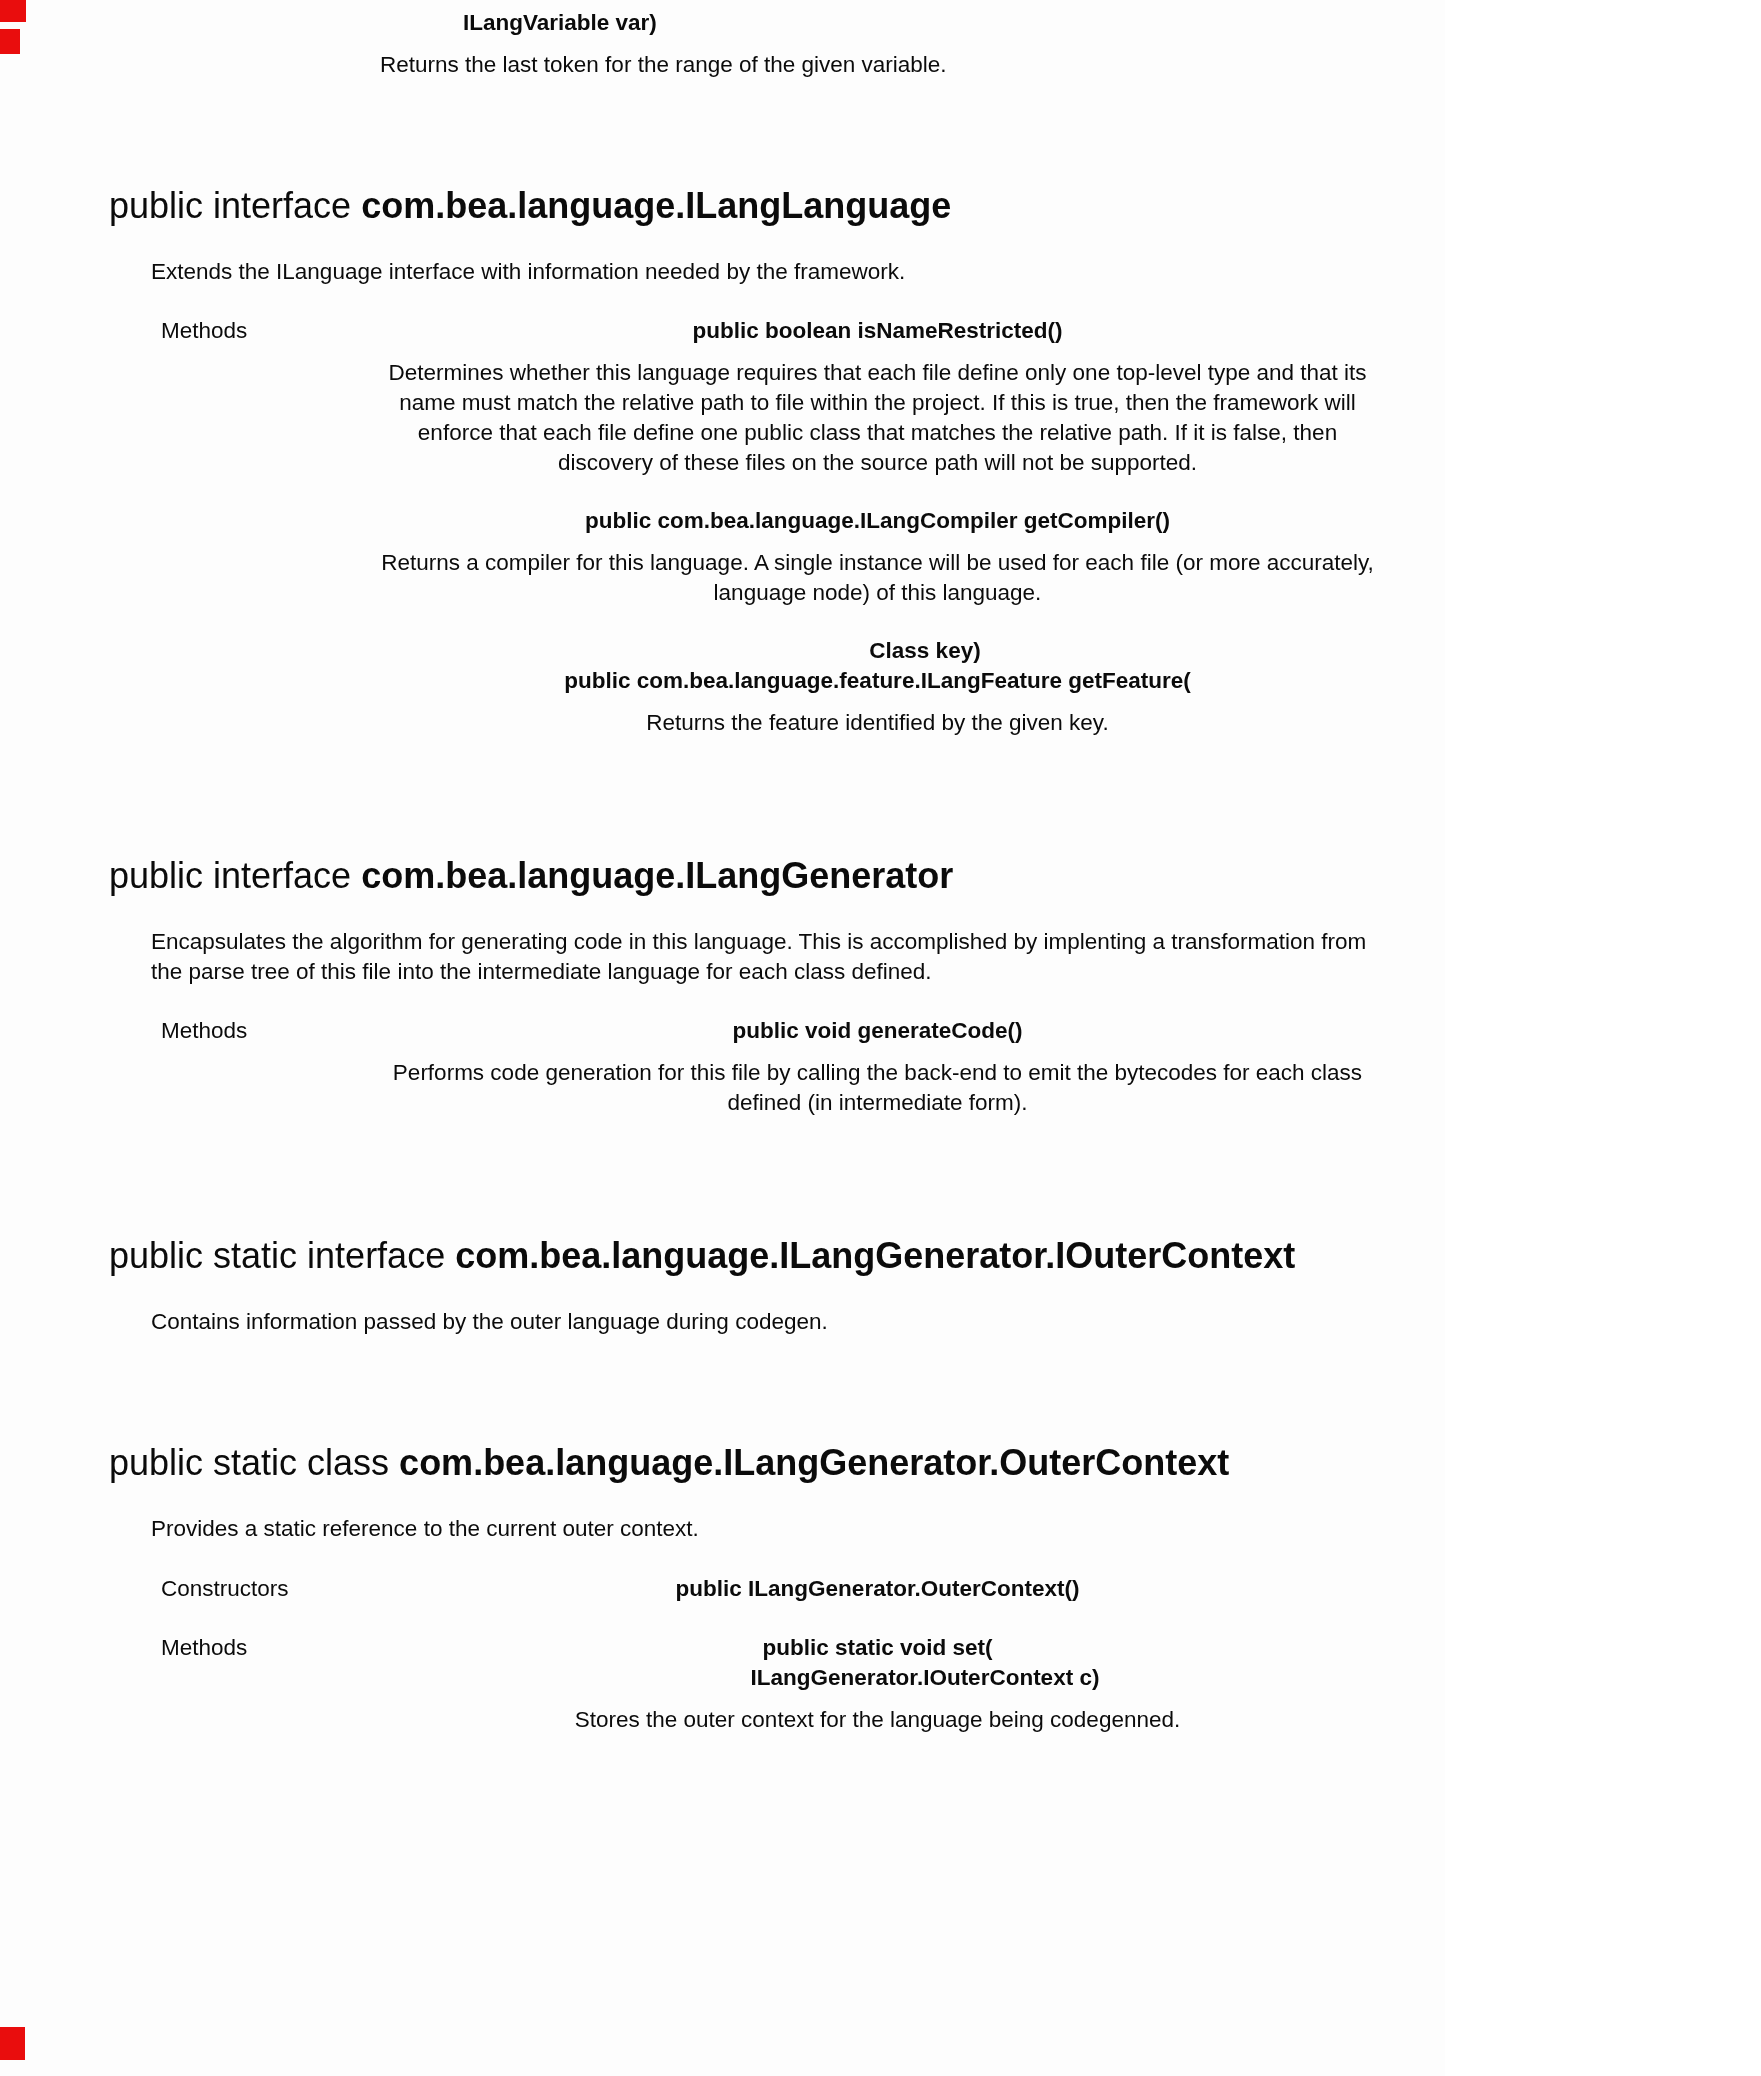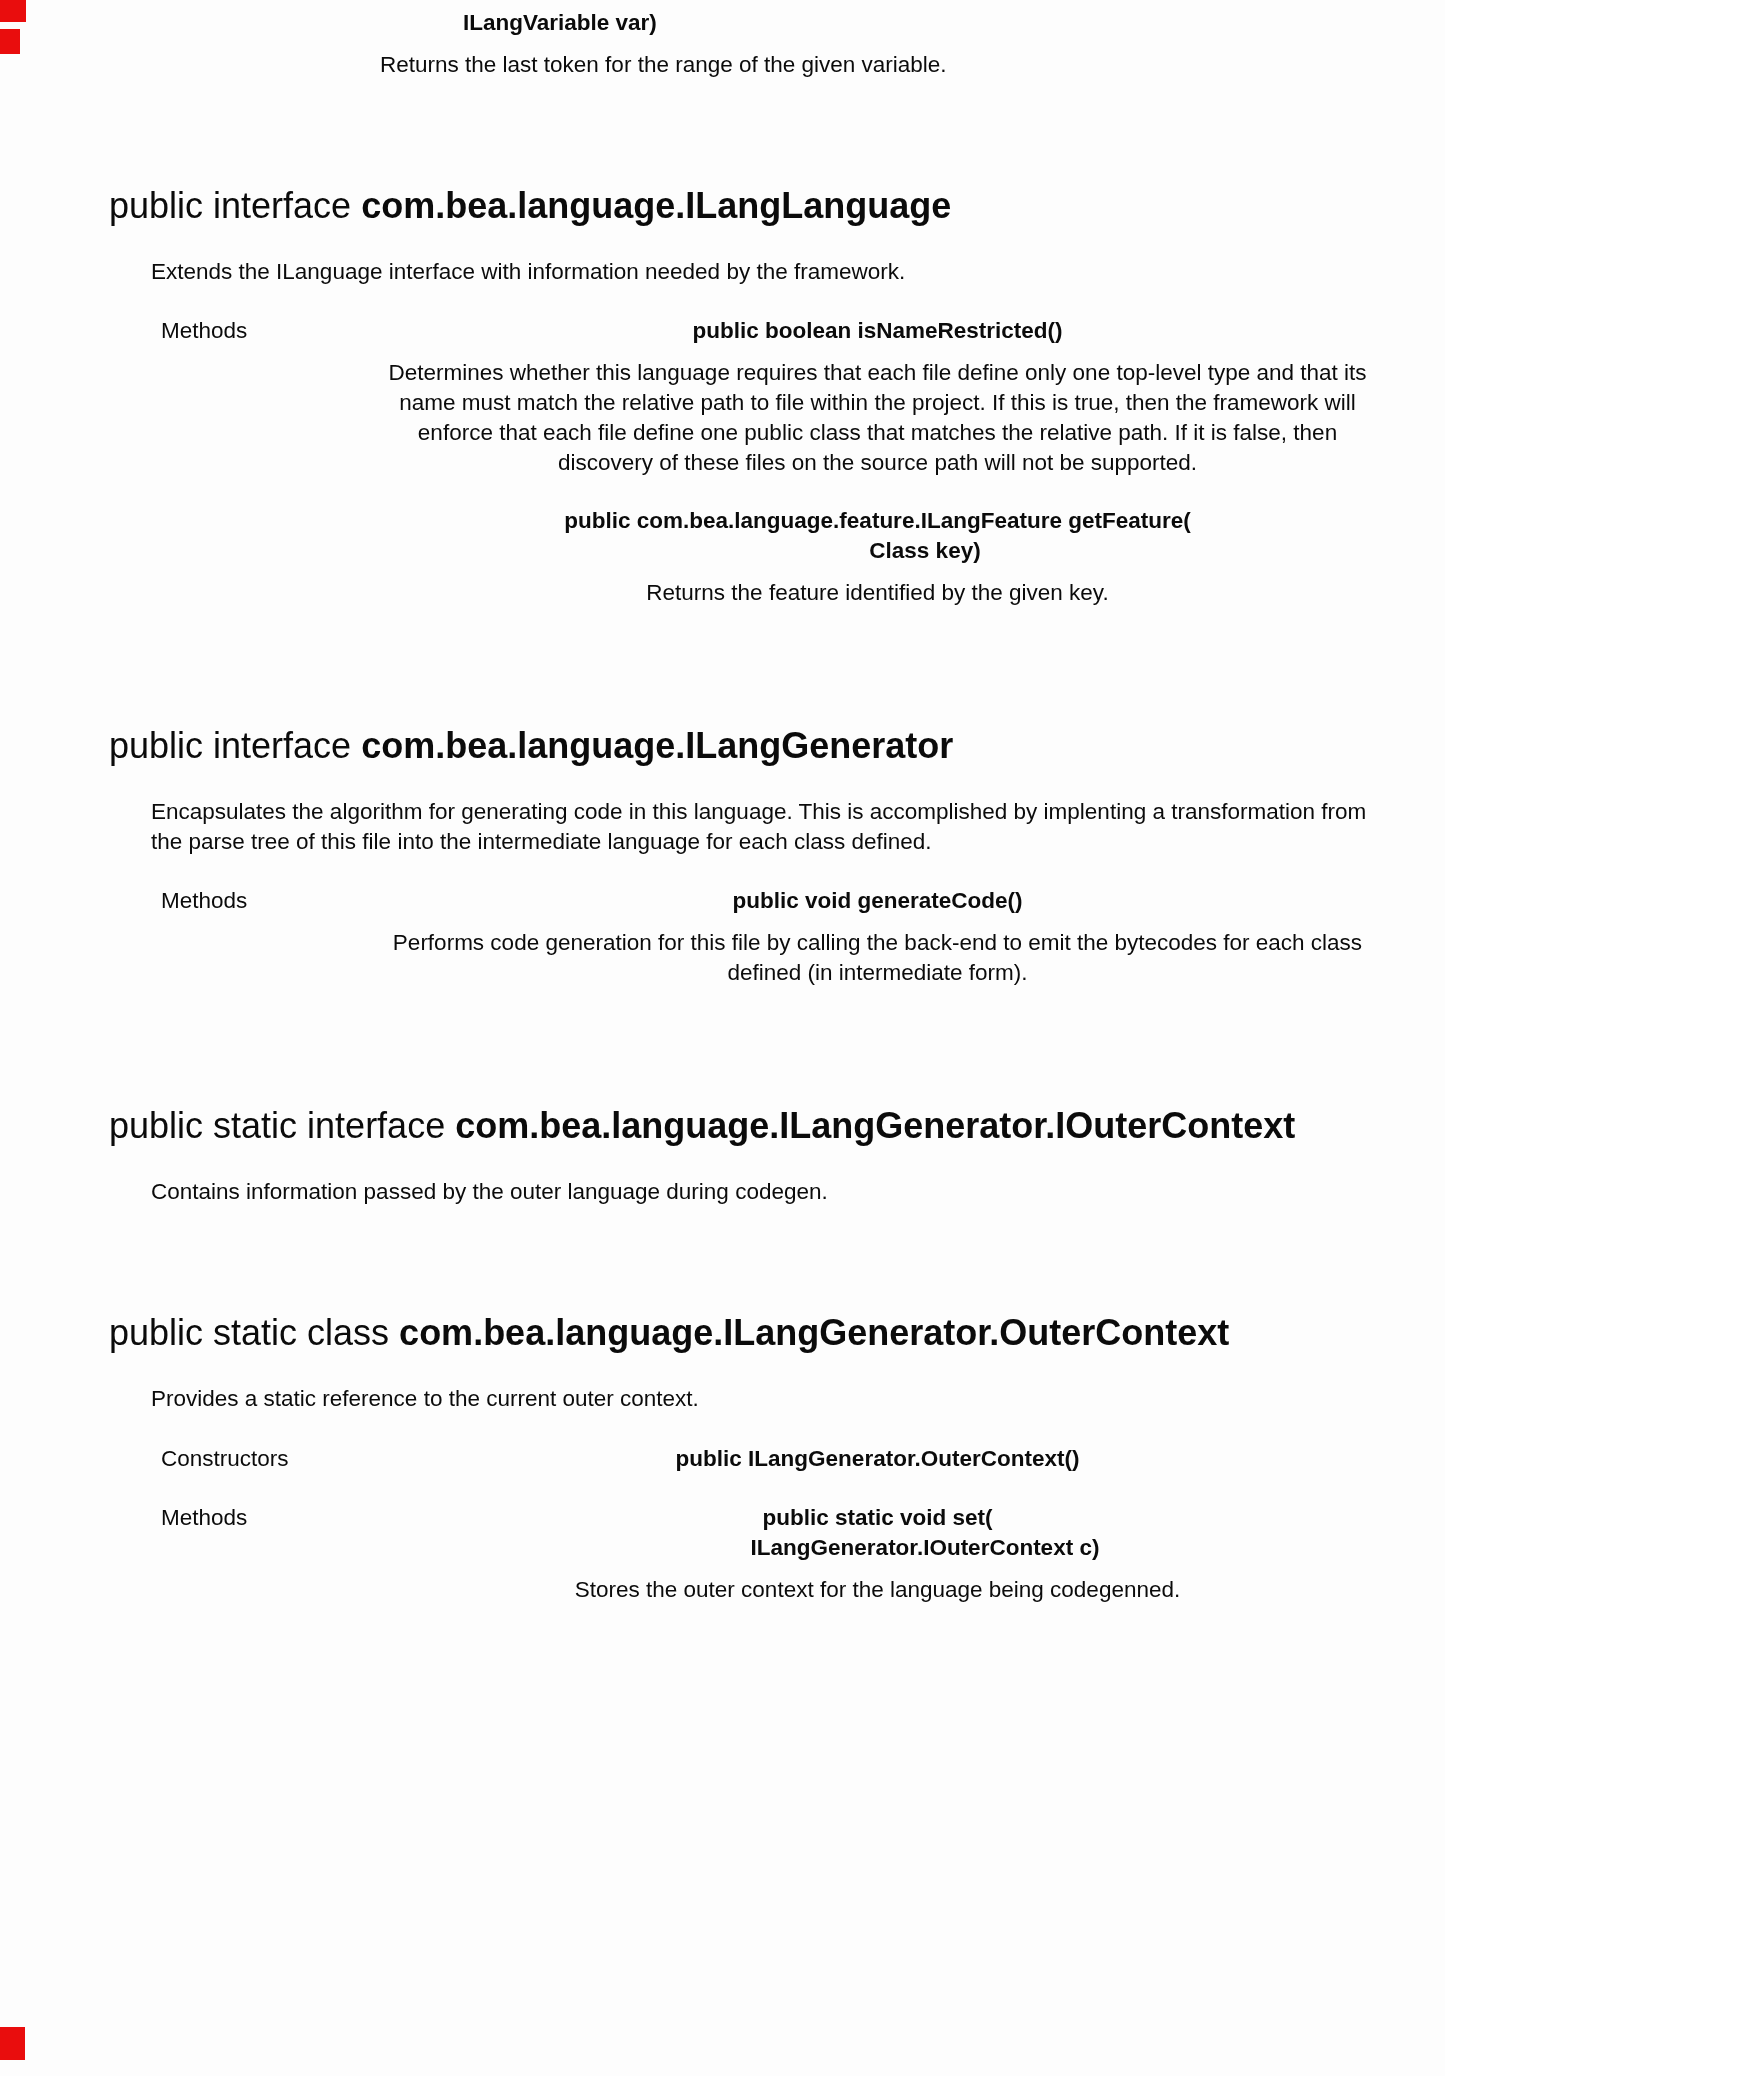--- a/index.html
+++ b/index.html
@@ -65,22 +65,26 @@
         <h2 class="section-heading"><span class="heading-prefix">public interface </span><span class="heading-name">com.bea.language.ILangLanguage</span></h2>
         <p class="section-intro">Extends the ILanguage interface with information needed by the framework.</p>
         <div class="group-row">
           <div class="group-label">Methods</div>
           <div class="members">
             <div class="member">
               <div class="sig-line">public boolean isNameRestricted()</div>
               <p class="member-desc">Determines whether this language requires that each file define only one top-level type and that its name must match the relative path to file within the project. If this is true, then the framework will enforce that each file define one public class that matches the relative path. If it is false, then discovery of these files on the source path will not be supported.</p>
             </div>
             <div class="member">
+              <div class="sig-line">public com.bea.language.ILangCompiler getCompiler()</div>
+              <p class="member-desc">Returns a compiler for this language. A single instance will be used for each file (or more accurately, language node) of this language.</p>
+            </div>
+            <div class="member">
+              <div class="sig-line sig-indent">Class key)</div>
               <div class="sig-line">public com.bea.language.feature.ILangFeature getFeature(</div>
-              <div class="sig-line sig-indent">Class key)</div>
               <p class="member-desc">Returns the feature identified by the given key.</p>
             </div>
           </div>
         </div>
       </section>
       <section class="api-section">
         <h2 class="section-heading"><span class="heading-prefix">public interface </span><span class="heading-name">com.bea.language.ILangGenerator</span></h2>
         <p class="section-intro">Encapsulates the algorithm for generating code in this language. This is accomplished by implenting a transformation from the parse tree of this file into the intermediate language for each class defined.</p>
         <div class="group-row">
           <div class="group-label">Methods</div>

